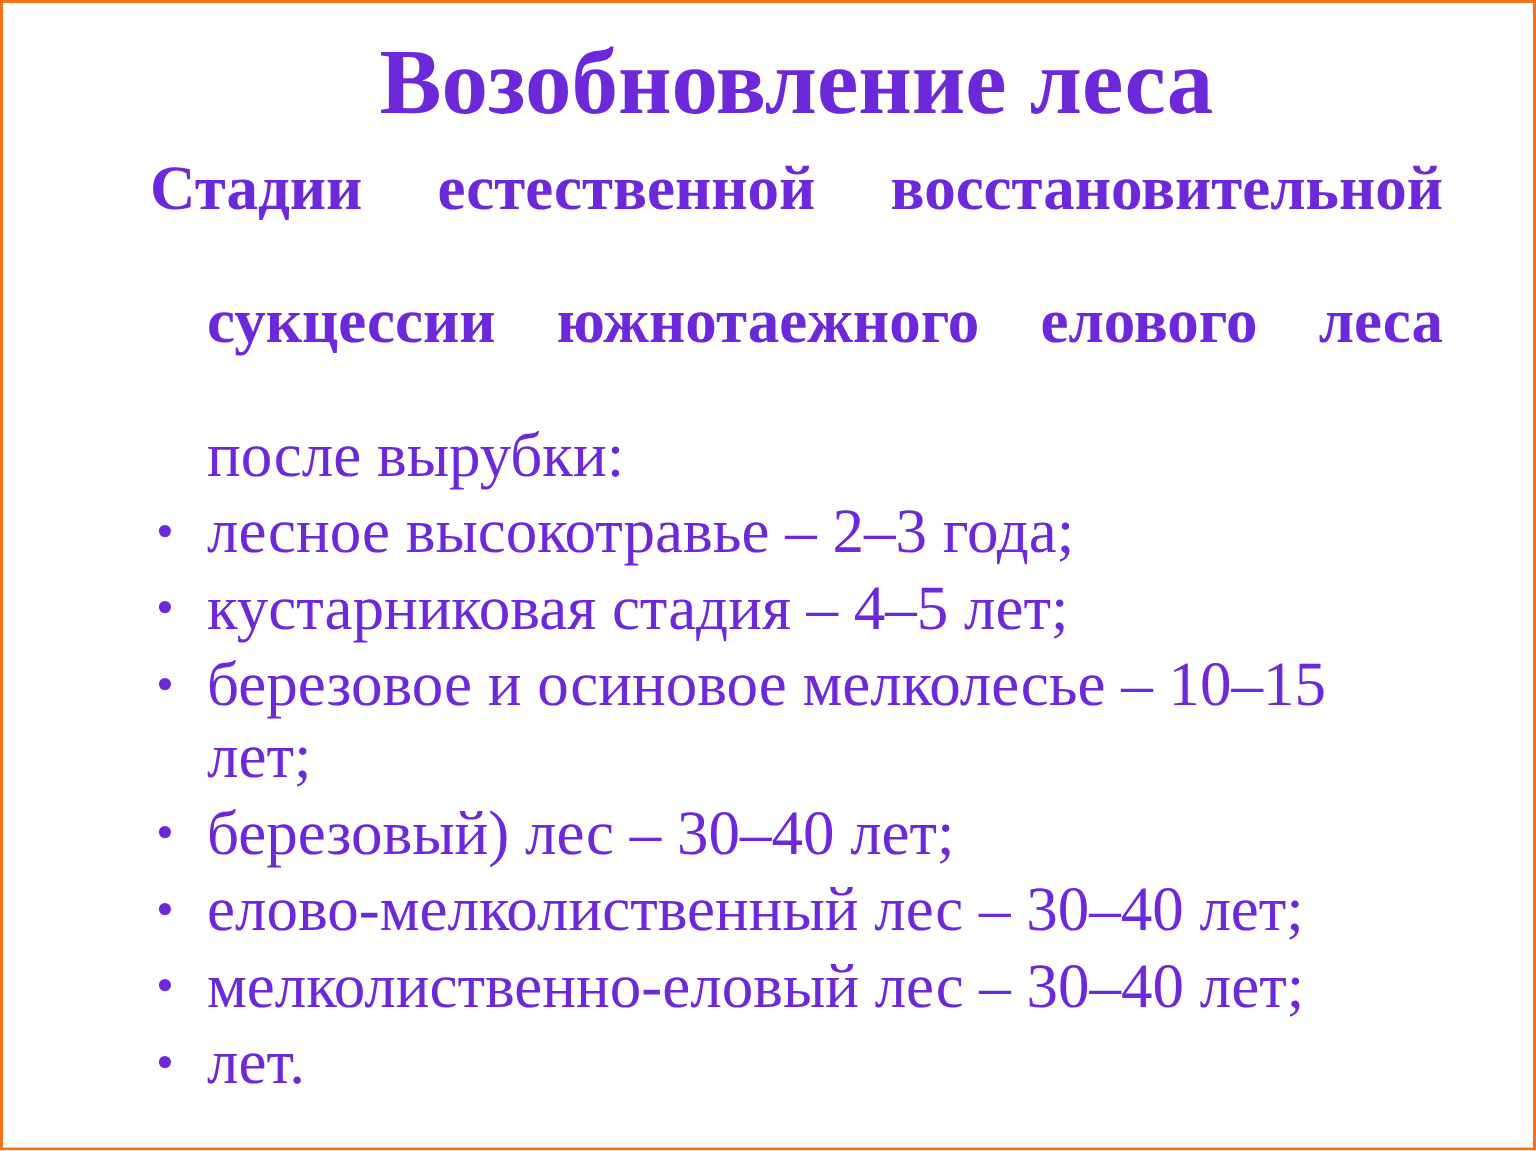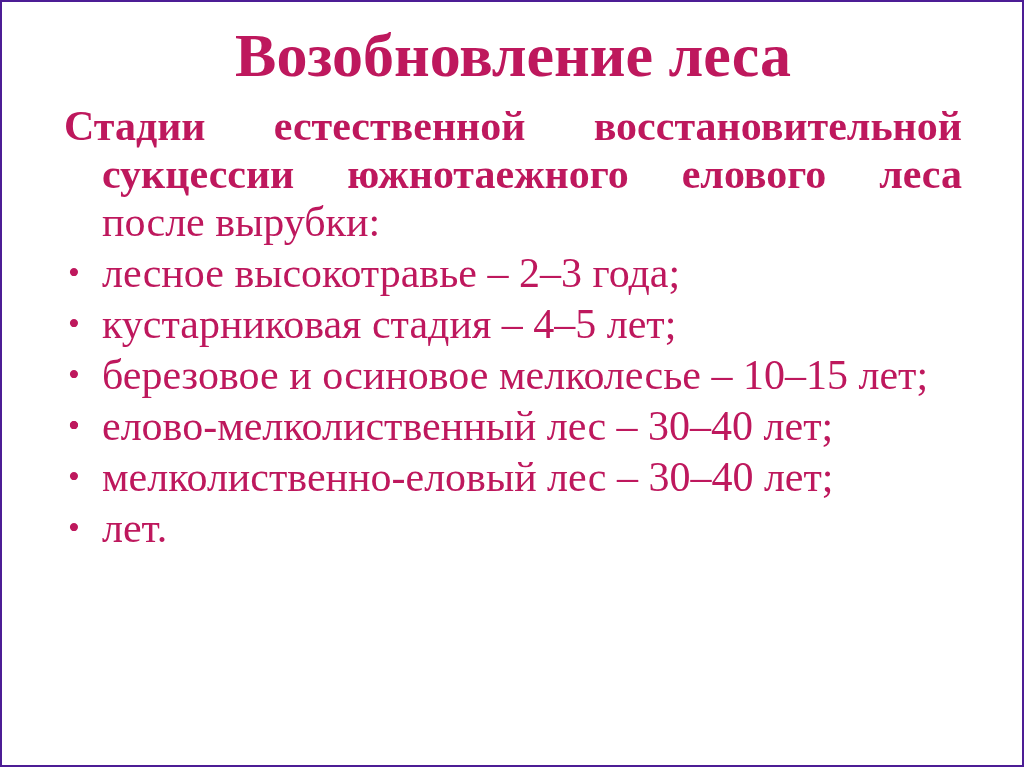--- a/index.html
+++ b/index.html
@@ -6,24 +6,25 @@
     margin: 0;
     padding: 0;
     background: #ffffff;
   }
   .slide {
     position: relative;
     width: 1024px;
     height: 767px;
     box-sizing: border-box;
     background: #ffffff;
-    border: 2px solid #4c1d95;
+    border: 2px solid #f97316;
     overflow: hidden;
     font-family: "Liberation Serif", "DejaVu Serif", serif;
-    color: #be185d;
+    color: #6d28d9;
+    padding-left: 36px;
   }
   .content {
     padding: 10px 60px 0 62px;
   }
   .title {
     font-size: 62px;
     font-weight: bold;
     line-height: 74px;
     text-align: center;
     margin: 6px 0 10px 0;
@@ -35,20 +36,21 @@
   }
   .intro-line {
     font-weight: bold;
   }
   .intro-line.plain {
     font-weight: normal;
     font-style: normal;
   }
   .indent {
     margin-left: 38px;
+    margin-top: 41px;
   }
   .justify-full {
     text-align: justify;
     text-align-last: justify;
   }
   .bullet-list {
     margin-top: 3px;
   }
   .bullet-item {
     position: relative;
@@ -92,20 +94,21 @@
         <div>кустарниковая стадия – 4–5 лет;</div>
       </div>
 
       <div class="bullet-item">
         <span class="bullet-dot">•</span>
         <div>березовое и осиновое мелколесье – 10–15 лет;</div>
       </div>
 
       <div class="bullet-item">
         <span class="bullet-dot">•</span>
+        <div>березовый) лес – 30–40 лет;</div>
       </div>
 
       <div class="bullet-item">
         <span class="bullet-dot">•</span>
         <div>елово-мелколиственный лес – 30–40 лет;</div>
       </div>
 
       <div class="bullet-item">
         <span class="bullet-dot">•</span>
         <div>мелколиственно-еловый лес – 30–40 лет;</div>

